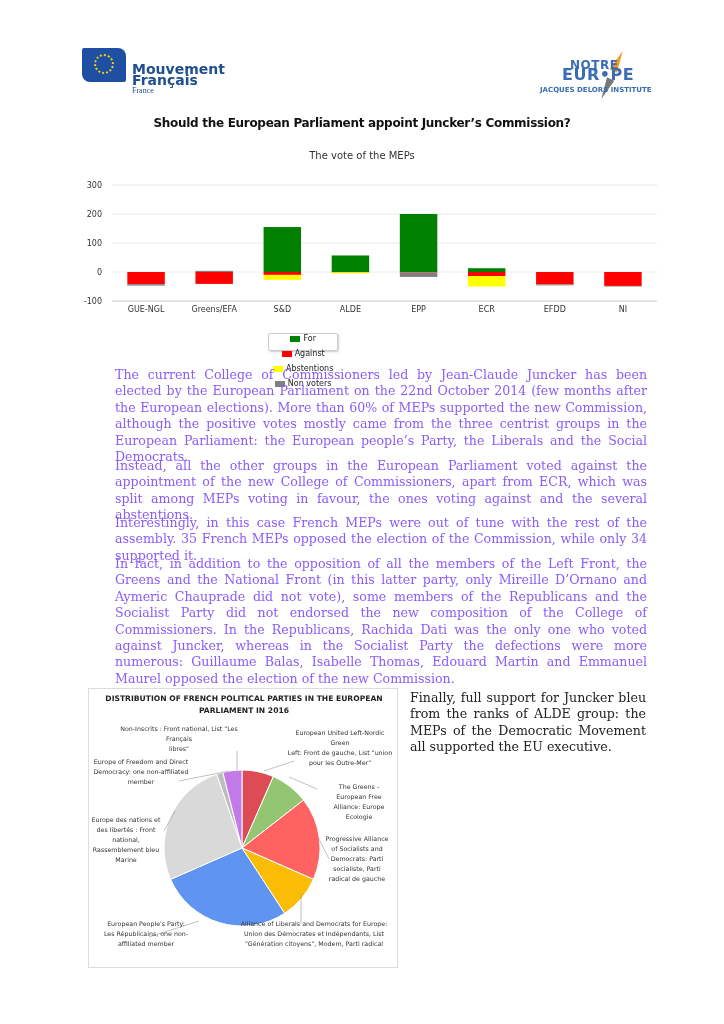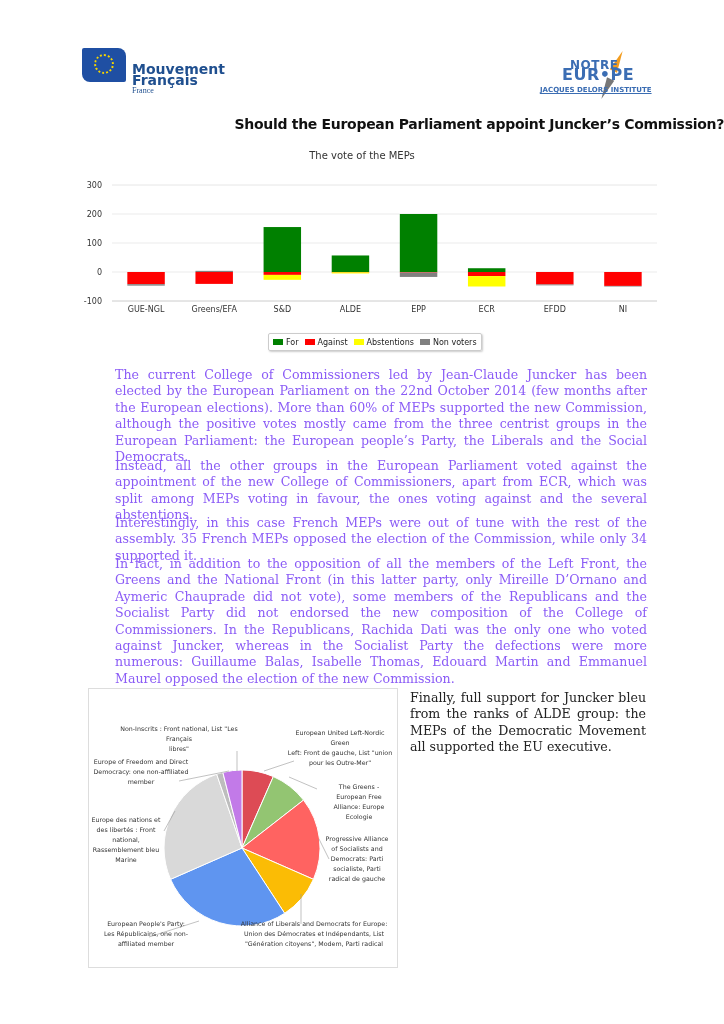--- a/index.html
+++ b/index.html
@@ -5,27 +5,27 @@
   html,body{margin:0;padding:0;background:#fff;}
   body{width:724px;height:1024px;position:relative;overflow:hidden;font-family:"DejaVu Serif",serif;color:#222;}
   .logo-left{position:absolute;left:82px;top:48px;width:130px;height:50px;}
   .flag{position:absolute;left:0;top:0;width:44px;height:34px;background:#1f4fa3;border-radius:2px 8px 2px 8px;}
   .flag .stars{position:absolute;left:12px;top:6px;width:20px;height:20px;border-radius:50%;border:2px dotted #f5d400;box-sizing:border-box;}
   .mvt-name{position:absolute;left:50px;top:16px;font-family:"DejaVu Sans",sans-serif;font-weight:bold;font-size:14px;line-height:11px;color:#1f4f8f;}
   .mvt-sub{position:absolute;left:50px;top:38px;font-family:Liberation Serif, serif;font-size:8px;color:#1f4f8f;}
   .logo-right{position:absolute;left:540px;top:48px;width:140px;height:60px;}
   .ne-notre{position:absolute;left:30px;top:10px;font-family:"DejaVu Sans",sans-serif;font-weight:bold;font-size:12px;color:#3b6db3;letter-spacing:0.5px;}
   .ne-europe{position:absolute;left:22px;top:17px;font-family:"DejaVu Sans",sans-serif;font-weight:bold;font-size:16px;color:#3b6db3;letter-spacing:0.5px;}
-  .ne-inst{position:absolute;left:0;top:38px;font-family:"DejaVu Sans",sans-serif;font-weight:bold;font-size:7px;color:#3b6db3;white-space:nowrap;text-decoration:underline;}
+  .ne-inst{position:absolute;left:0;top:38px;font-family:"DejaVu Sans",sans-serif;font-weight:bold;font-size:7px;color:#3b6db3;white-space:nowrap;}
   .needle-up{position:absolute;left:74px;top:2px;width:0;height:0;border-left:4px solid transparent;border-right:4px solid transparent;border-bottom:22px solid #f29c1f;transform:rotate(25deg);}
   .needle-down{position:absolute;left:62px;top:30px;width:0;height:0;border-left:4px solid transparent;border-right:4px solid transparent;border-top:22px solid #777;transform:rotate(25deg);}
-  .main-title{position:absolute;left:0;width:724px;top:116px;text-align:right;font-family:"DejaVu Sans",sans-serif;font-weight:bold;font-size:14px;color:#111;letter-spacing:-0.3px;}
+  .main-title{position:absolute;left:0;width:724px;top:116px;text-align:center;font-family:"DejaVu Sans",sans-serif;font-weight:bold;font-size:12px;color:#111;letter-spacing:-0.3px;}
   .chart-sub{position:absolute;left:0;width:724px;top:150px;text-align:center;font-family:"DejaVu Sans",sans-serif;font-size:10px;color:#333;}
   #bar-chart{position:absolute;left:82px;top:175px;width:580px;height:150px;}
-  .legend{position:absolute;left:268px;top:333px;height:16px;border:1px solid #ccc;border-radius:2px;box-shadow:1px 1px 2px #ccc;font-family:"DejaVu Sans",sans-serif;font-size:8px;display:flex;align-items:center;padding:0 4px;gap:6px;}
+  .legend{position:absolute;left:268px;top:333px;height:16px;border:1px solid #ccc;border-radius:2px;box-shadow:1px 1px 2px #ccc;font-family:"DejaVu Sans",sans-serif;font-size:8px;display:flex;align-items:center;padding:0 4px;gap:6px;flex-direction:column;}
   .legend-item{display:flex;align-items:center;gap:3px;}
   .swatch{display:inline-block;width:10px;height:6px;}
   .para{position:absolute;left:115px;width:532px;font-size:12.6px;line-height:16.4px;text-align:justify;color:#8b5cf6;margin:0;}
   .pie-box{position:absolute;left:88px;top:688px;width:310px;height:280px;border:1px solid #ddd;box-sizing:border-box;}
   .pie-title{position:absolute;left:0;width:310px;top:4px;text-align:center;font-family:"DejaVu Sans",sans-serif;font-weight:bold;font-size:7.6px;line-height:12px;color:#222;}
   #pie-chart{position:absolute;left:0;top:0;width:310px;height:280px;}
   .pie-label{position:absolute;font-family:"DejaVu Sans",sans-serif;font-size:6.3px;line-height:10px;color:#333;text-align:center;}
   .side-para{position:absolute;left:410px;top:690px;width:236px;font-size:12.6px;line-height:16.4px;text-align:justify;color:#222;margin:0;}
 </style>
 </head>
@@ -112,20 +112,21 @@
       <span>Non voters</span>
     </span>
   </div>
 
 <p class="para" style="top:367px">The current College of Commissioners led by Jean-Claude Juncker has been elected by the European Parliament on the 22nd October 2014 (few months after the European elections). More than 60% of MEPs supported the new Commission, although the positive votes mostly came from the three centrist groups in the European Parliament: the European people’s Party, the Liberals and the Social Democrats.</p>
 <p class="para" style="top:458px">Instead, all the other groups in the European Parliament voted against the appointment of the new College of Commissioners, apart from ECR, which was split among MEPs voting in favour, the ones voting against and the several abstentions.</p>
 <p class="para" style="top:515px">Interestingly, in this case French MEPs were out of tune with the rest of the assembly. 35 French MEPs opposed the election of the Commission, while only 34 supported it.</p>
 <p class="para" style="top:556px">In fact, in addition to the opposition of all the members of the Left Front, the Greens and the National Front (in this latter party, only Mireille D’Ornano and Aymeric Chauprade did not vote), some members of the Republicans and the Socialist Party did not endorsed the new composition of the College of Commissioners. In the Republicans, Rachida Dati was the only one who voted against Juncker, whereas in the Socialist Party the defections were more numerous: Guillaume Balas, Isabelle Thomas, Edouard Martin and Emmanuel Maurel opposed the election of the new Commission.</p>
 
 <div class="pie-box">
+  <div class="pie-title">DISTRIBUTION OF FRENCH POLITICAL PARTIES IN THE EUROPEAN PARLIAMENT IN 2016</div>
   <svg id="pie-chart" viewBox="0 0 310 280">
       <path d="M153,159 L153,81 A78,78 0 0 1 184.33224312293163,87.56968052090552 Z" fill="#dd4b55" stroke="#fff" stroke-width="1"></path>
       <path d="M153,159 L184.33224312293163,87.56968052090552 A78,78 0 0 1 214.5529597329187,111.0914084102059 Z" fill="#93c572" stroke="#fff" stroke-width="1"></path>
       <path d="M153,159 L214.5529597329187,111.0914084102059 A78,78 0 0 1 224.43031947909446,190.3322431229316 Z" fill="#ff6361" stroke="#fff" stroke-width="1"></path>
       <path d="M153,159 L224.43031947909446,190.3322431229316 A78,78 0 0 1 195.6619563335493,224.29898530447724 Z" fill="#fbbc05" stroke="#fff" stroke-width="1"></path>
       <path d="M153,159 L195.6619563335493,224.29898530447724 A78,78 0 0 1 81.56968052090552,190.33224312293163 Z" fill="#5f95f0" stroke="#fff" stroke-width="1"></path>
       <path d="M153,159 L81.56968052090552,190.33224312293163 A78,78 0 0 1 127.67344140203467,85.2262551473505 Z" fill="#d9d9d9" stroke="#fff" stroke-width="1"></path>
       <path d="M153,159 L127.67344140203467,85.2262551473505 A78,78 0 0 1 133.85213200301766,83.38677925673223 Z" fill="#bdbdbd" stroke="#fff" stroke-width="1"></path>
       <path d="M153,159 L133.85213200301766,83.38677925673223 A78,78 0 0 1 152.99999999999997,81 Z" fill="#c27ae8" stroke="#fff" stroke-width="1"></path>
       <line x1="175" y1="82" x2="205" y2="72" stroke="#999" stroke-width="0.6"></line>

